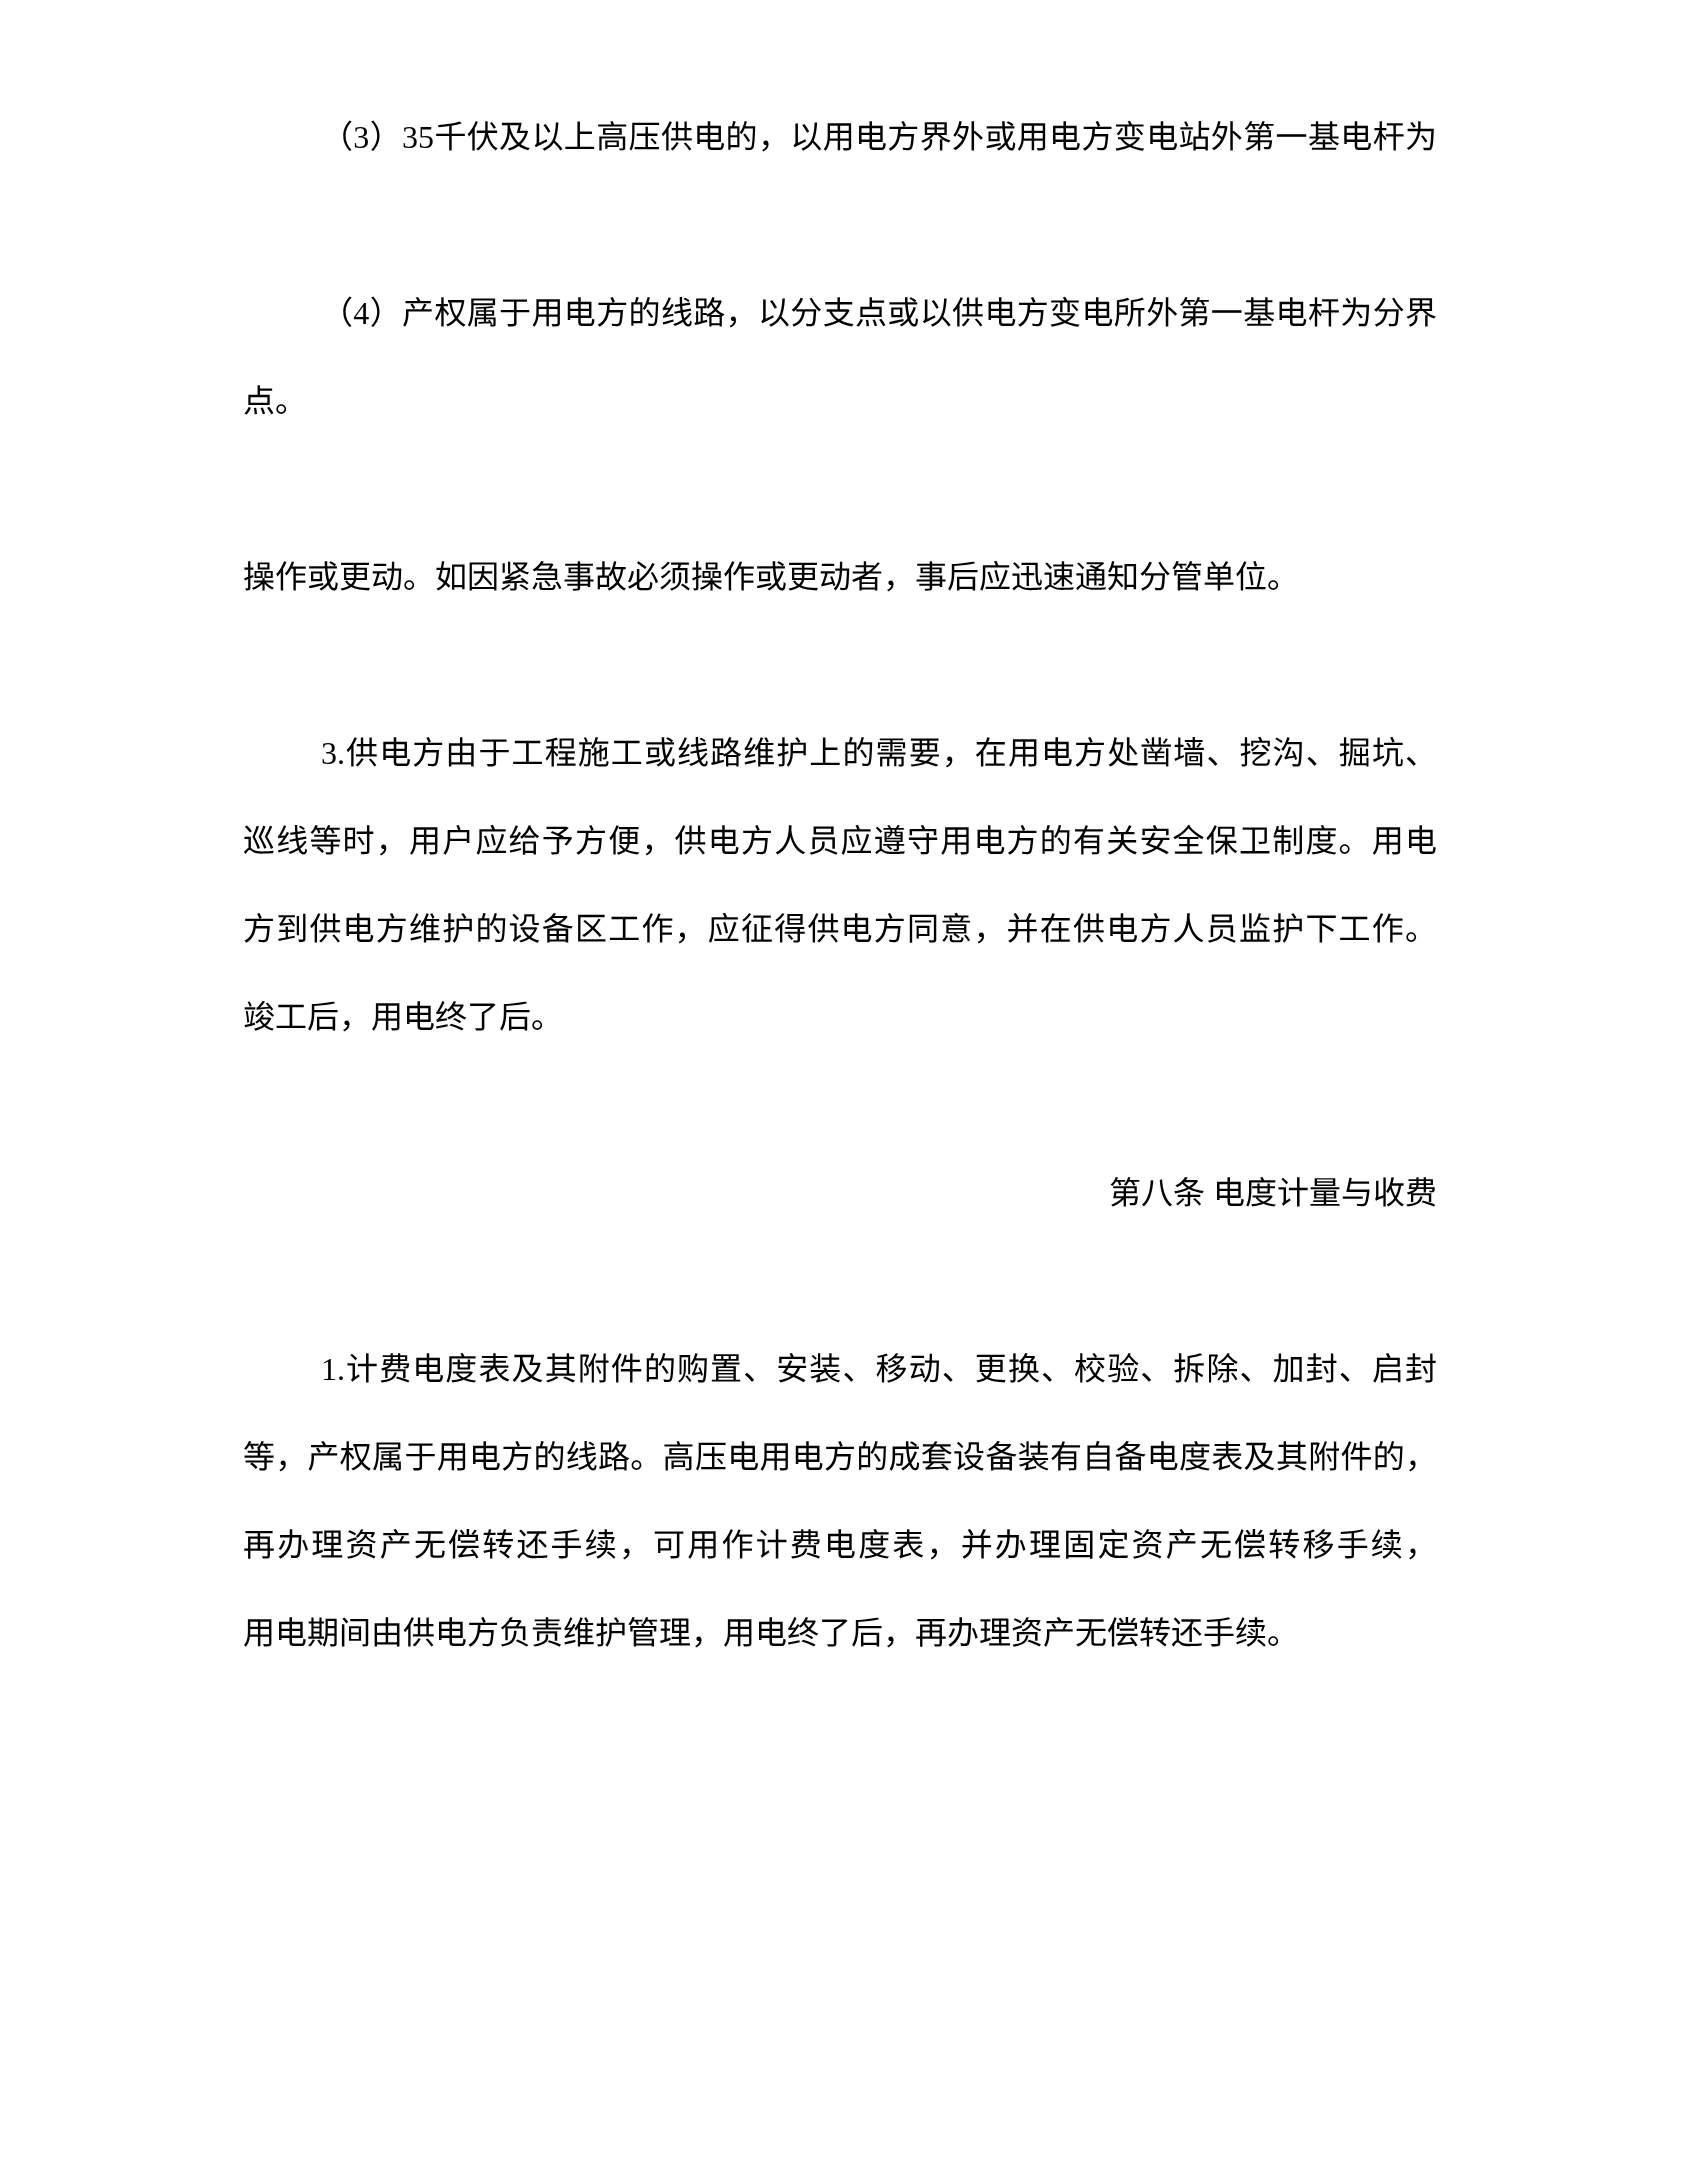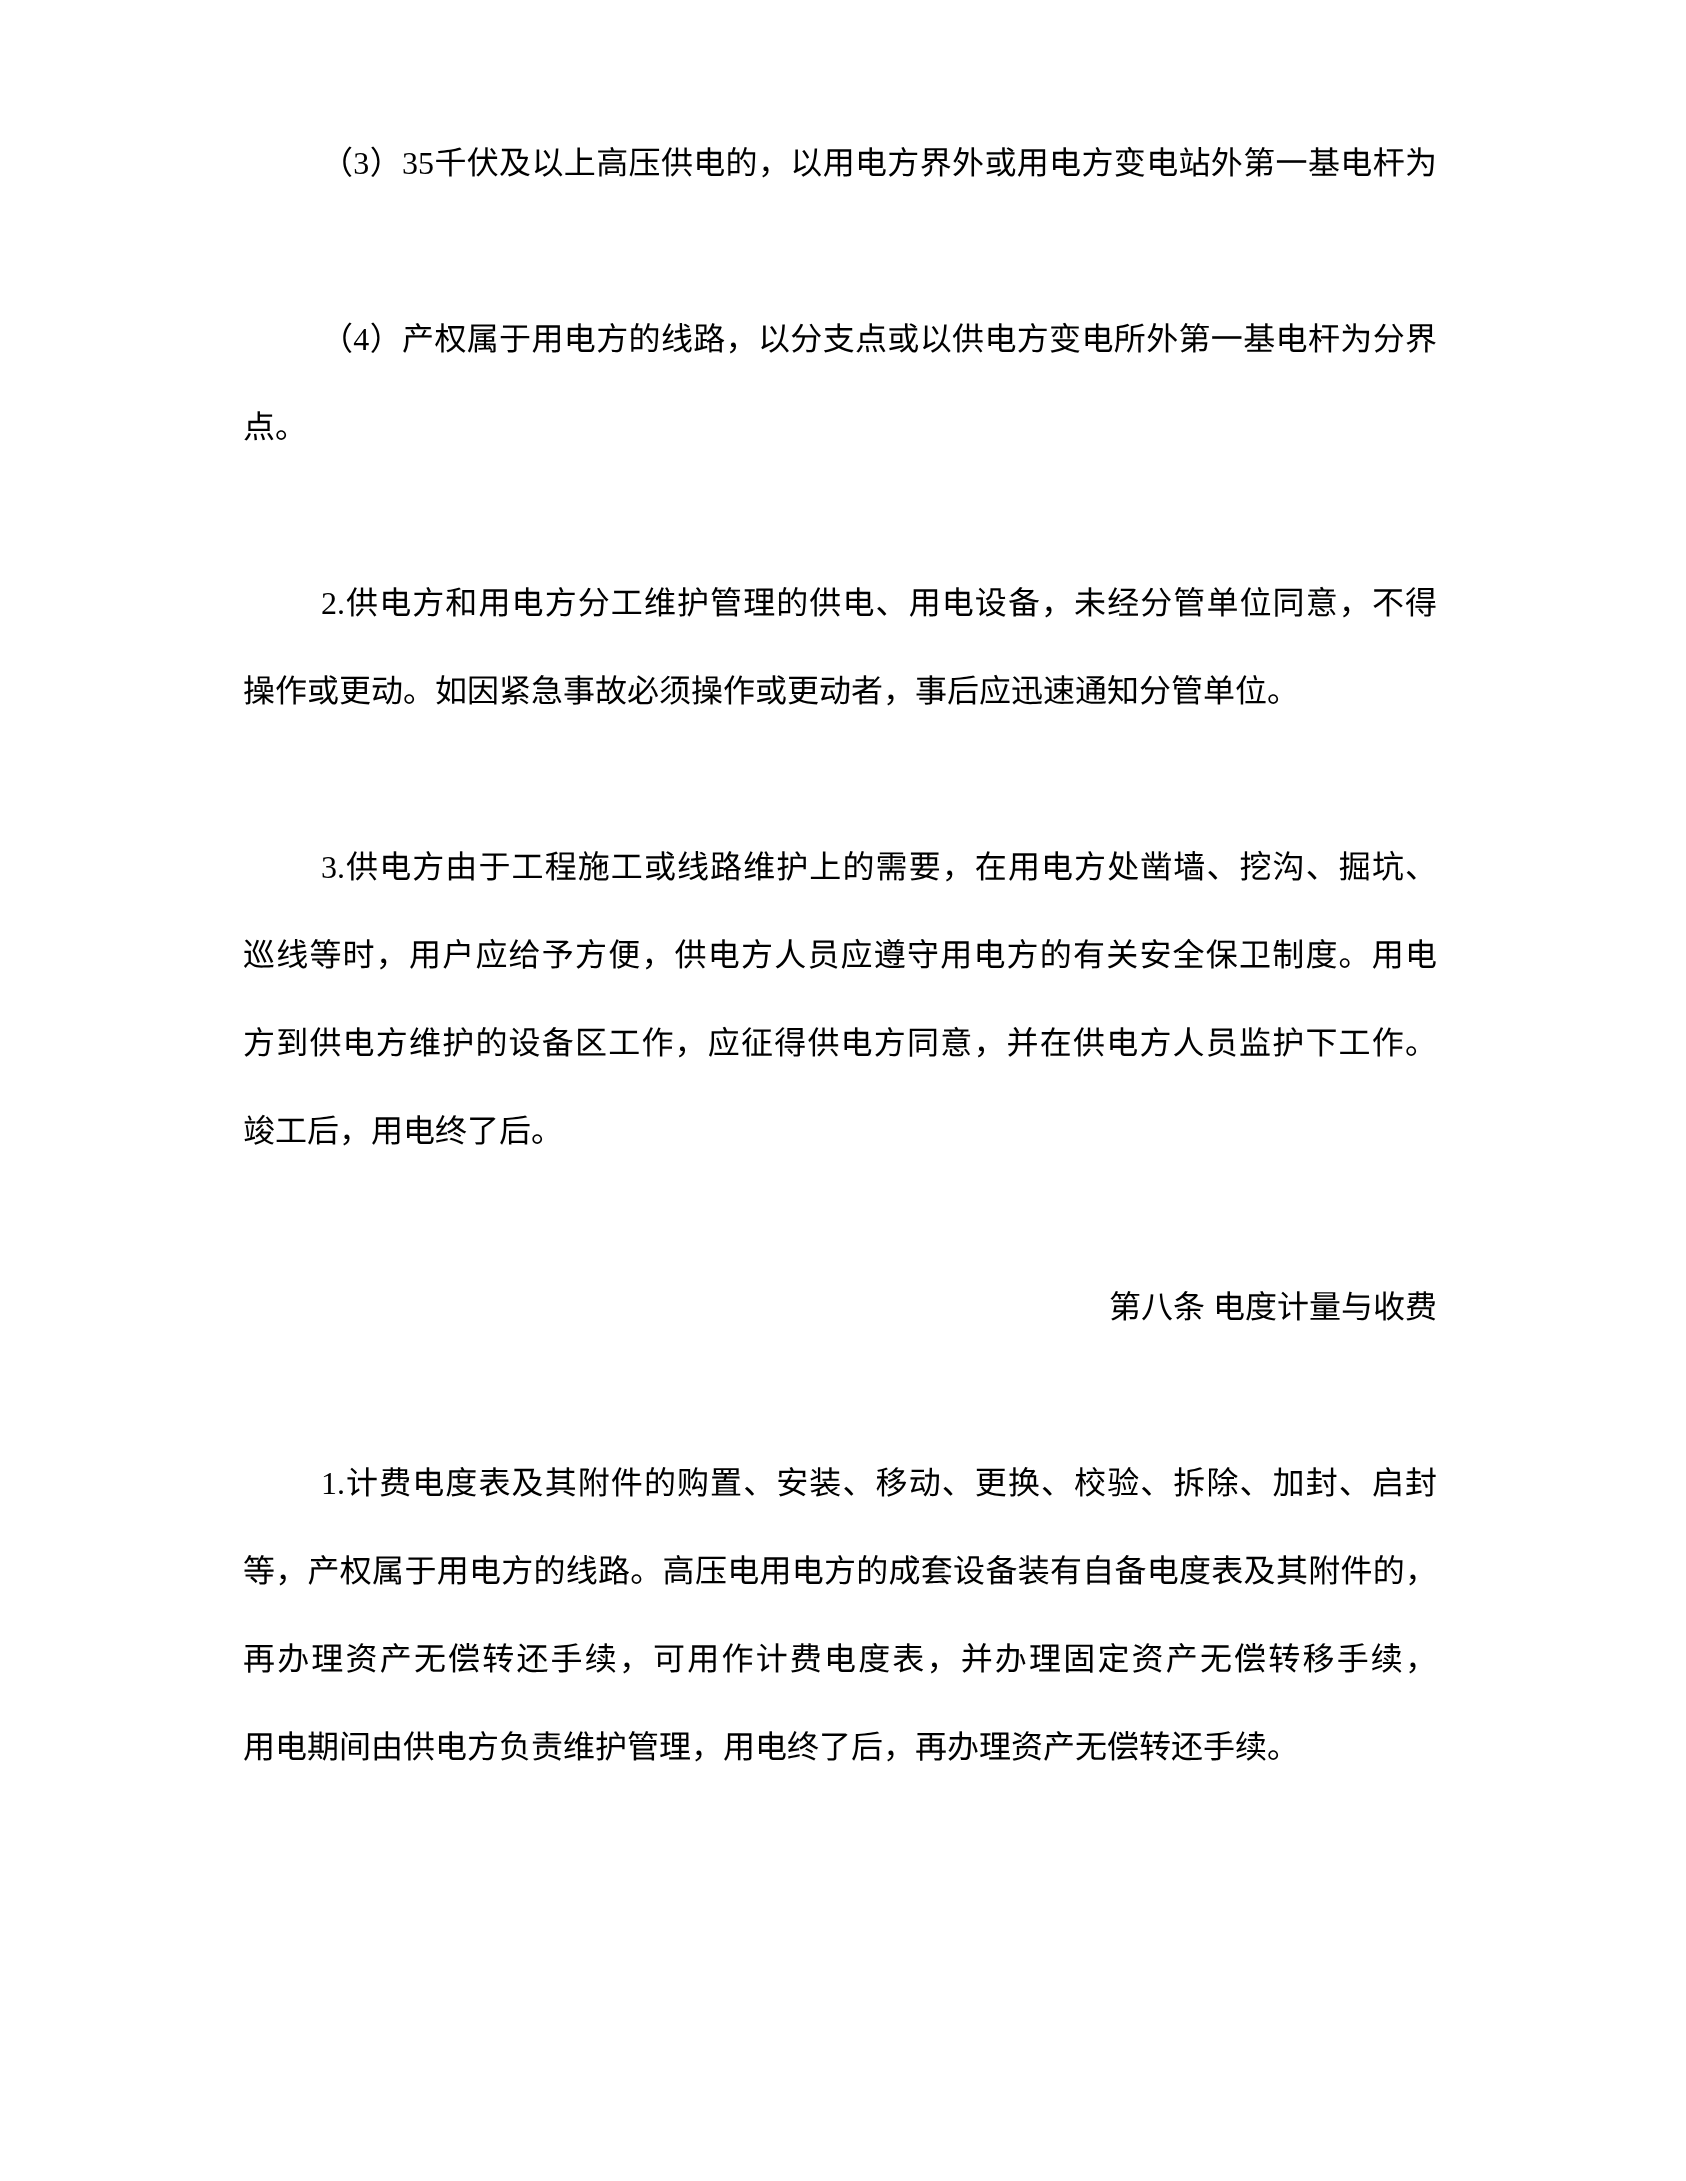--- a/index.html
+++ b/index.html
@@ -7,21 +7,21 @@
   body {
     width: 1686px;
     height: 2182px;
     background: #ffffff;
     overflow: hidden;
     font-family: "Liberation Serif", "DejaVu Serif", serif;
   }
   .page {
     width: 1686px;
     height: 2182px;
-    padding: 119px 249px 0 243px;
+    padding: 93px 249px 0 243px;
     color: #000000;
     font-size: 32px;
   }
   .paragraph { margin: 0 0 88px 0; }
   .line {
     line-height: 88px;
     height: 88px;
     white-space: normal;
     text-align: left;
     overflow: hidden;
@@ -37,21 +37,20 @@
 
 <div class="page" style="background: rgb(255, 255, 255); color: rgb(0, 0, 0);">
     <div class="paragraph">
       <div class="line first fill">（3）35千伏及以上高压供电的，以用电方界外或用电方变电站外第一基电杆为</div>
     </div>
     <div class="paragraph">
       <div class="line first fill">（4）产权属于用电方的线路，以分支点或以供电方变电所外第一基电杆为分界</div>
       <div class="line">点。</div>
     </div>
     <div class="paragraph">
-      <div class="line first fill">2.供电方和用电方分工维护管理的供电、用电设备，未经分管单位同意，不得</div>
       <div class="line">操作或更动。如因紧急事故必须操作或更动者，事后应迅速通知分管单位。</div>
     </div>
     <div class="paragraph">
       <div class="line first fill">3.供电方由于工程施工或线路维护上的需要，在用电方处凿墙、挖沟、掘坑、</div>
       <div class="line fill">巡线等时，用户应给予方便，供电方人员应遵守用电方的有关安全保卫制度。用电</div>
       <div class="line fill">方到供电方维护的设备区工作，应征得供电方同意，并在供电方人员监护下工作。</div>
       <div class="line">竣工后，用电终了后。</div>
     </div>
     <div class="paragraph">
       <div class="line first">第八条 电度计量与收费</div>

